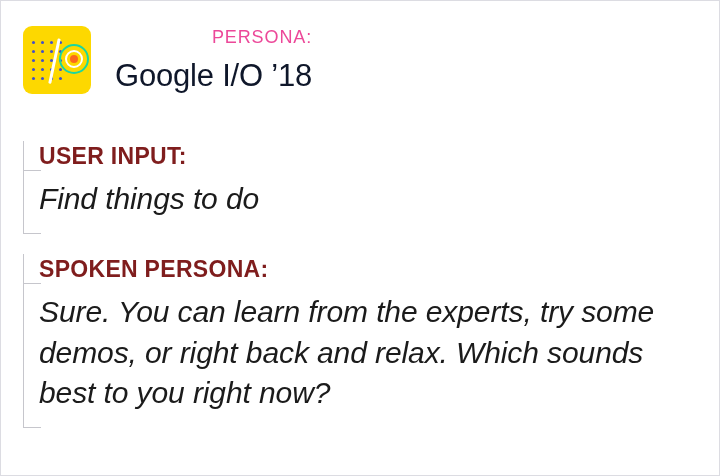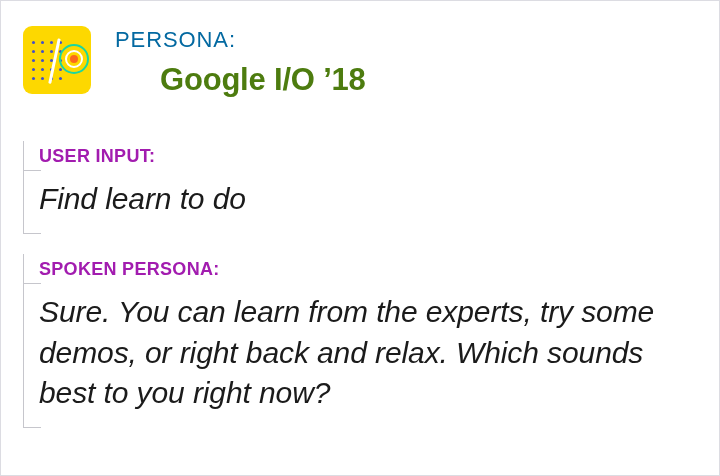--- a/index.html
+++ b/index.html
@@ -43,37 +43,37 @@
     flex: 0 0 auto;
     overflow: hidden;
   }
 
   .persona-text {
     margin-left: 24px;
     padding-top: 2px;
   }
 
   .persona-label {
-    color: #0369a1;
-    font-size: 22px;
+    color: #ec4899;
+    font-size: 18px;
     letter-spacing: 0.9px;
     font-weight: 400;
     line-height: 1.1;
     white-space: nowrap;
+    text-align: right;
   }
 
   .persona-title {
-    color: #4d7c0f;
+    color: #0f172a;
     font-size: 31px;
-    font-weight: 700;
+    font-weight: 400;
     letter-spacing: -0.2px;
     line-height: 1.25;
     margin-top: 9px;
     white-space: nowrap;
-    margin-left: 45px;
   }
 
   
   .block {
     position: absolute;
     left: 22px;
   }
   .block-user   { top: 140px; }
   .block-spoken { top: 253px; }
 
@@ -105,22 +105,22 @@
     background: #c6c6cc;
   }
 
   .bracket-label {
     height: 30px;
     display: flex;
     align-items: center;
   }
 
   .section-label {
-    color: #a21caf;
-    font-size: 18px;
+    color: #7f1d1d;
+    font-size: 23px;
     font-weight: 700;
     letter-spacing: 0.3px;
     line-height: 1;
     white-space: nowrap;
   }
 
   .bracket-body {
     padding-top: 8px;
     padding-bottom: 14px;
   }
@@ -238,21 +238,21 @@
       <div class="persona-title">Google I/O ’18</div>
     </div>
 
   </div>
 
   <div class="block block-user">
     <div class="bracket-label">
       <span class="section-label">USER INPUT:</span>
     </div>
     <div class="bracket-body">
-      <div class="section-body body-user">Find learn to do</div>
+      <div class="section-body body-user">Find things to do</div>
     </div>
   </div>
 
   <div class="block block-spoken">
     <div class="bracket-label">
       <span class="section-label">SPOKEN PERSONA:</span>
     </div>
     <div class="bracket-body">
       <div class="section-body body-spoken">Sure. You can learn from the experts, try some demos, or right back and relax. Which sounds best to you right now?</div>
     </div>

